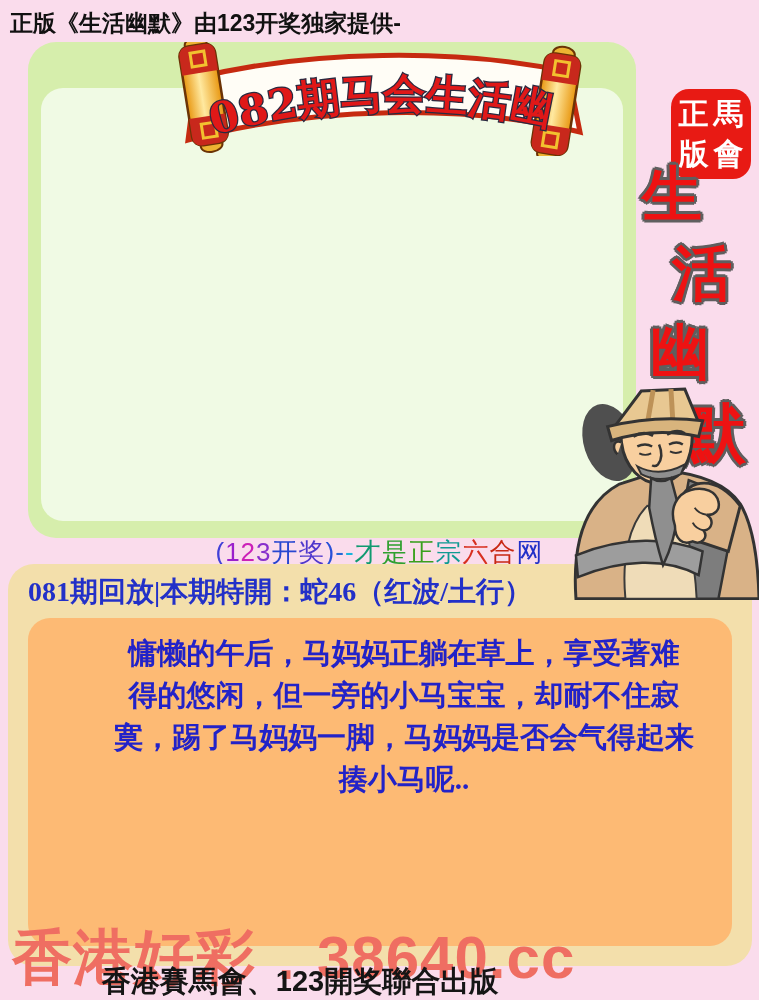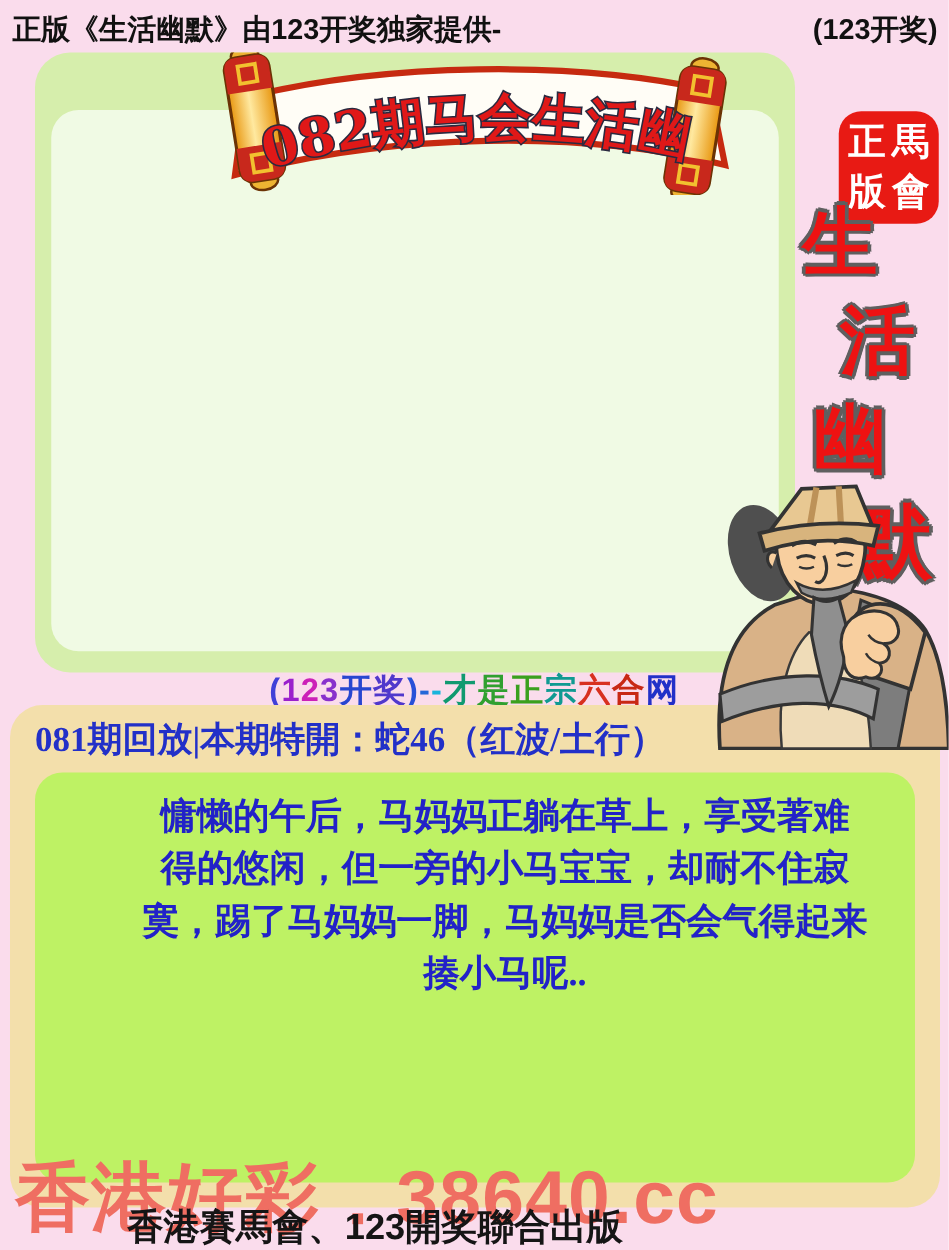--- a/index.html
+++ b/index.html
@@ -29,48 +29,47 @@
   .vchar{position:absolute;z-index:3;color:#ee1212;font-weight:bold;
     font-family:"DejaVu Serif",serif;font-size:60px;line-height:1;
     text-shadow:3px 0 0 #5f5f5f,-3px 0 0 #5f5f5f,0 3px 0 #5f5f5f,0 -3px 0 #5f5f5f,
       2px 2px 0 #5f5f5f,-2px -2px 0 #5f5f5f,2px -2px 0 #5f5f5f,-2px 2px 0 #5f5f5f;}
   .vchar.c0{left:642px;top:164px;}
   .vchar.c1{left:672px;top:243px;}
   .vchar.c2{left:650px;top:322px;}
   .vchar.c3{left:680px;top:400px;font-size:66px;}
   
   .tagline{position:absolute;top:535px;left:0;width:759px;text-align:center;z-index:2;
-    font-size:26px;font-weight:bold;letter-spacing:1px;}
+    font-size:26px;font-weight:normal;letter-spacing:1px;}
   
   .box2{position:absolute;left:8px;top:564px;width:744px;height:402px;
     background:#f3dfab;border-radius:26px;z-index:2;text-align:center;}
   .box2-header{position:absolute;left:20px;top:9px;
     font-family:"Liberation Serif","DejaVu Serif",serif;font-weight:bold;
     font-size:28px;color:#2230c8;}
   .box2-inner{position:absolute;left:20px;top:54px;width:704px;height:328px;
-    background:#bef264;border-radius:22px;}
+    background:#fdba74;border-radius:22px;}
   .joke2{position:absolute;left:60px;top:14px;width:632px;
     font-family:"Liberation Serif","DejaVu Serif",serif;font-weight:bold;
     font-size:29px;line-height:42px;color:#2222c8;white-space:pre-line;}
   
   .cartoon{position:absolute;left:572px;top:380px;width:188px;height:220px;z-index:4;}
   
   .site{position:absolute;left:12px;top:918px;z-index:5;font-weight:bold;
     font-size:60px;letter-spacing:1px;color:#ef6e62;white-space:nowrap;}
   .footer{position:absolute;left:0;top:962px;width:600px;text-align:center;z-index:6;
     font-size:29px;font-weight:600;color:#151515;}
 </style>
 </head>
 <body>
 
 <div class="page">
 
   <div class="topbar">
     <span>正版《生活幽默》由123开奖独家提供-</span>
-    <span>(123开奖)</span>
   </div>
 
   <div class="box1">
     <div class="box1-inner"></div>
   </div>
 
   <svg class="banner" viewBox="0 0 484 114">
     <defs>
       <linearGradient id="goldGrad" x1="0" y1="0" x2="1" y2="0">
         <stop offset="0" stop-color="#e8960f"></stop>

